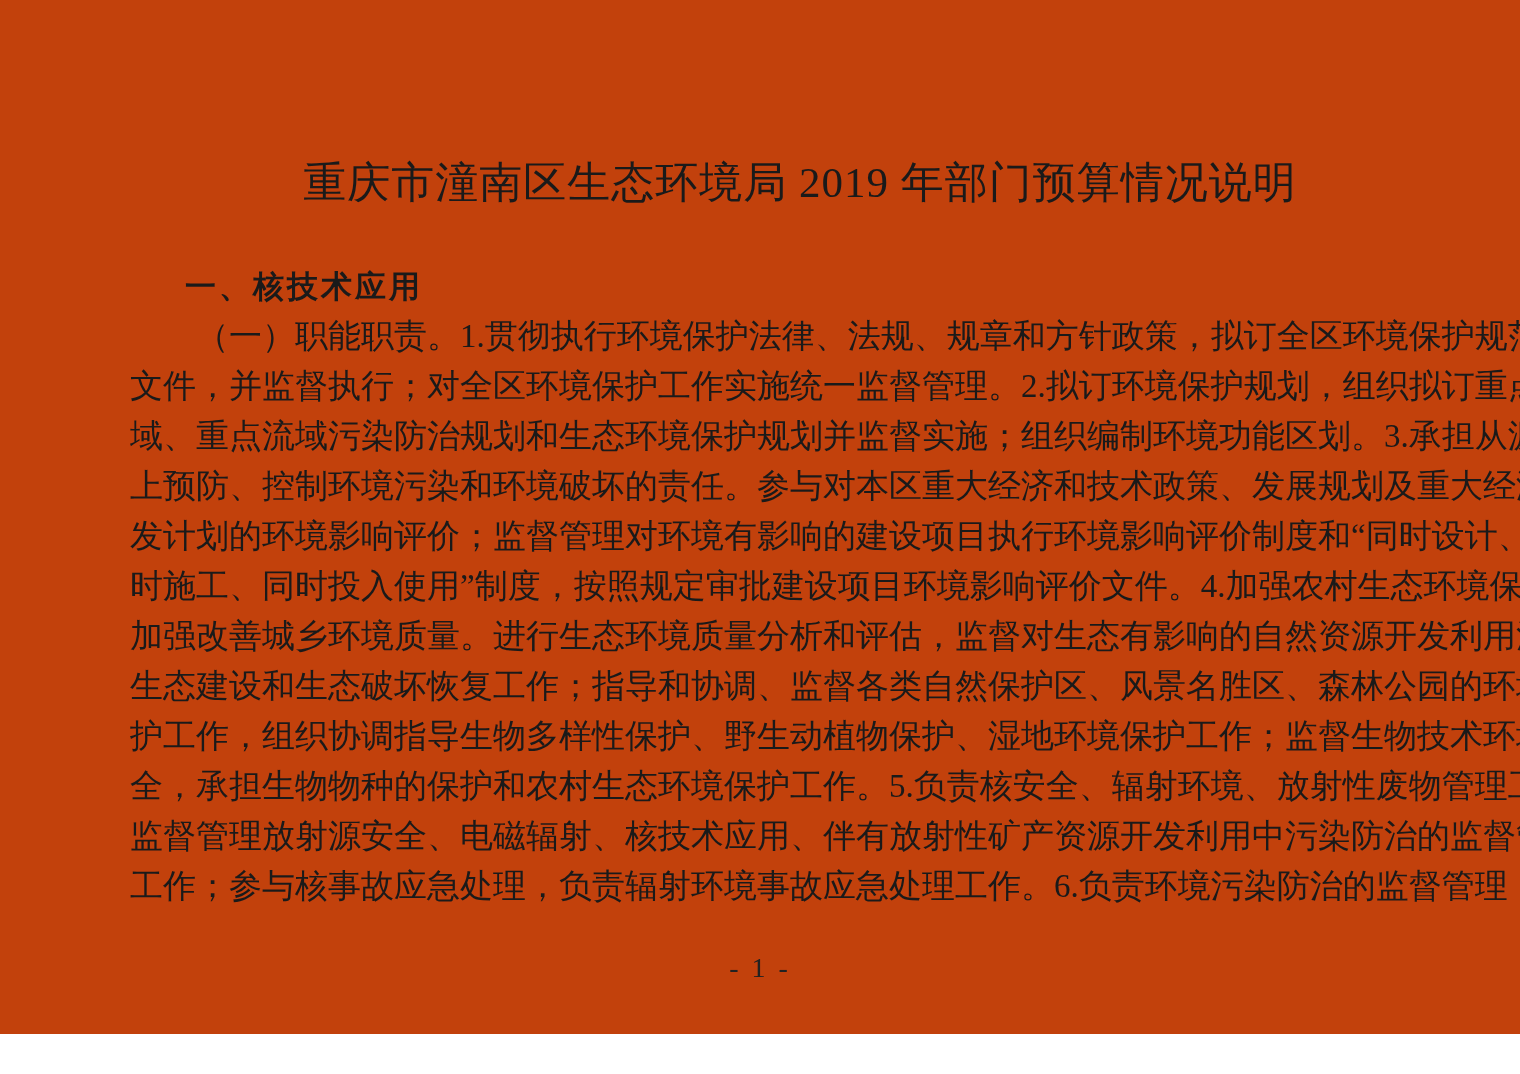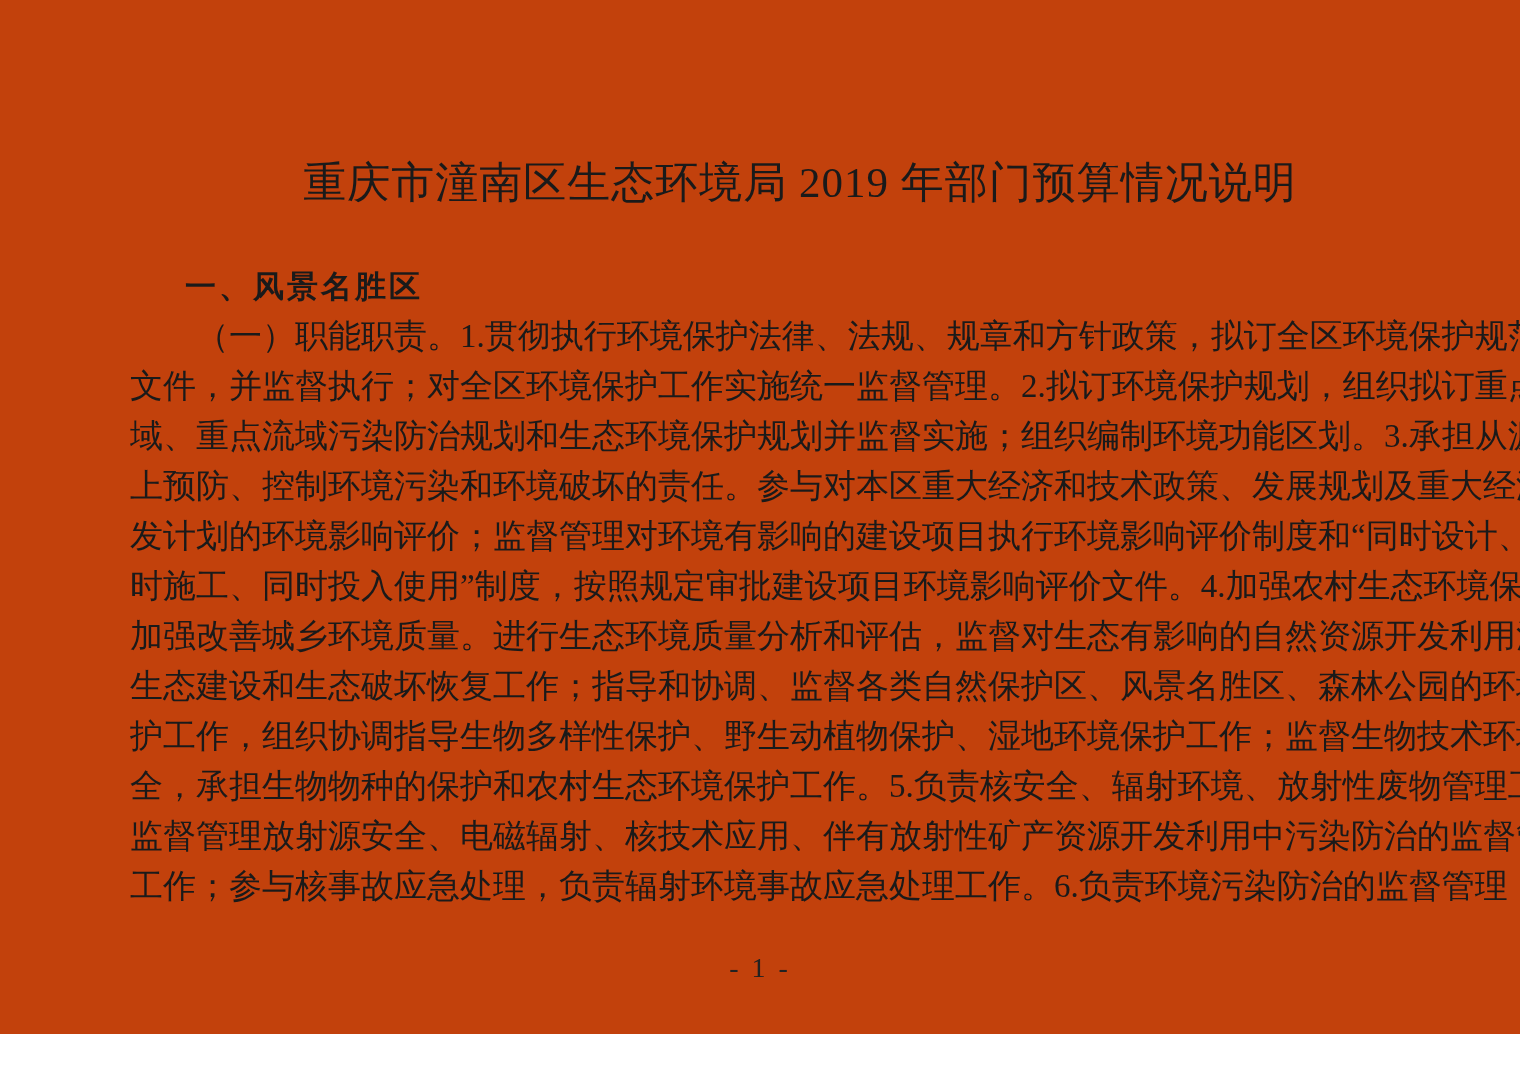--- a/index.html
+++ b/index.html
@@ -74,21 +74,21 @@
     color: #222222;
   }
 </style>
 </head>
 <body>
 
 <div class="page">
 
   <div class="doc-title">重庆市潼南区生态环境局 2019 年部门预算情况说明</div>
 
-  <div class="section-heading">一、风景名胜区</div>
+  <div class="section-heading">一、核技术应用</div>
 
   <div class="body-block">
     <div class="body-line first-line">（一）职能职责。1.贯彻执行环境保护法律、法规、规章和方针政策，拟订全区环境保护规范性</div>
     <div class="body-line">文件，并监督执行；对全区环境保护工作实施统一监督管理。2.拟订环境保护规划，组织拟订重点区</div>
     <div class="body-line">域、重点流域污染防治规划和生态环境保护规划并监督实施；组织编制环境功能区划。3.承担从源头</div>
     <div class="body-line">上预防、控制环境污染和环境破坏的责任。参与对本区重大经济和技术政策、发展规划及重大经济开</div>
     <div class="body-line">发计划的环境影响评价；监督管理对环境有影响的建设项目执行环境影响评价制度和“同时设计、同</div>
     <div class="body-line">时施工、同时投入使用”制度，按照规定审批建设项目环境影响评价文件。4.加强农村生态环境保护，</div>
     <div class="body-line">加强改善城乡环境质量。进行生态环境质量分析和评估，监督对生态有影响的自然资源开发利用活动、</div>
     <div class="body-line">生态建设和生态破坏恢复工作；指导和协调、监督各类自然保护区、风景名胜区、森林公园的环境保</div>

